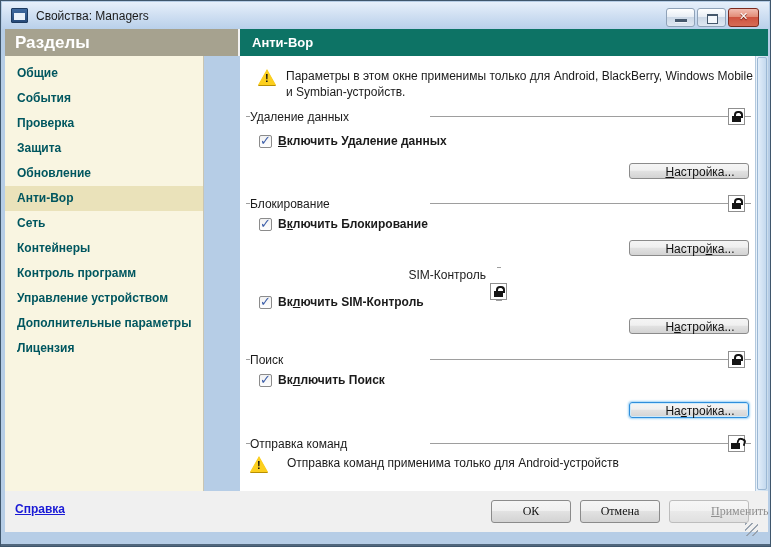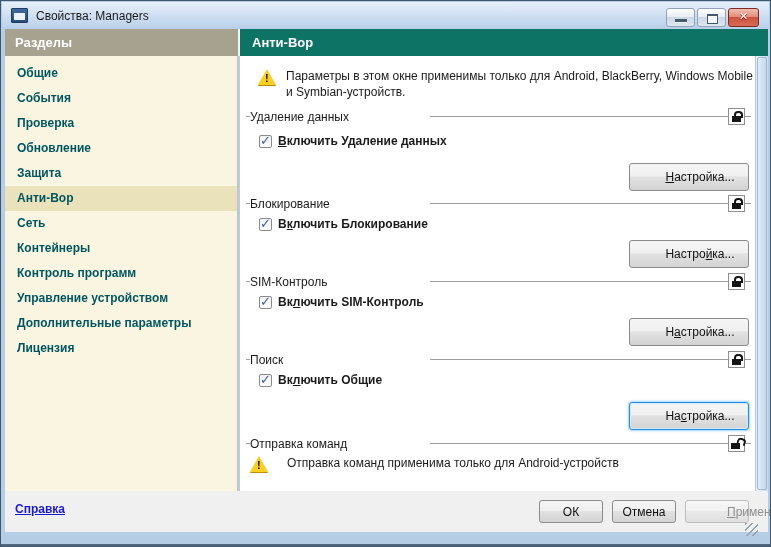--- a/index.html
+++ b/index.html
@@ -15,26 +15,26 @@
   .win-controls{position:absolute;right:10px;top:6px;display:flex;gap:2px;}
   .wbtn{width:29px;height:19px;border:1px solid #8fa2b8;border-radius:3px;position:relative;
     background:linear-gradient(#ffffff,#e8eef5 45%,#ccd8e6 50%,#dfe8f2);box-sizing:border-box;}
   .wbtn.close{width:31px;border-color:#7c2a1e;
     background:linear-gradient(#f2bdb2,#e28d79 45%,#ce5340 50%,#d66b55);}
   .glyph-min{position:absolute;left:8px;bottom:4px;width:12px;height:3px;background:#45586c;box-shadow:0 1px 0 rgba(255,255,255,.6);}
   .glyph-max{position:absolute;left:9px;top:5px;width:9px;height:7px;border:1px solid #45586c;border-top:2px solid #45586c;background:#f4f8fc;}
   .glyph-x{position:absolute;left:0;top:1px;width:100%;text-align:center;color:#fff;font-size:11px;font-weight:bold;text-shadow:0 1px 1px #5e1408;}
   
   .side-header{position:absolute;left:4px;top:28px;width:233px;height:27px;background:#a6a28f;
-    color:#fff;font-size:13px;font-weight:bold;line-height:27px;padding-left:10px;box-sizing:border-box;}
+    color:#fff;font-size:17px;font-weight:bold;line-height:27px;padding-left:10px;box-sizing:border-box;}
   .main-header{position:absolute;left:239px;top:28px;width:528px;height:27px;background:#0d7365;
     color:#fff;font-size:13px;font-weight:bold;line-height:27px;padding-left:12px;box-sizing:border-box;}
   .header-gap{position:absolute;left:237px;top:28px;width:2px;height:27px;background:#f2f2f2;}
   
-  .sidebar{position:absolute;left:4px;top:55px;width:233px;height:435px;background:#f9f5e1;
+  .sidebar{position:absolute;left:4px;top:55px;width:199px;height:435px;background:#f9f5e1;
     border-right:1px solid #c9c5b2;box-sizing:border-box;padding-top:5px;}
   .side-item{height:25px;line-height:25px;padding-left:12px;font-size:12px;font-weight:bold;color:#00565f;cursor:pointer;}
   .side-item.selected{background:#eae2ba;}
   
   .main{position:absolute;left:239px;top:55px;width:528px;height:435px;background:#ffffff;}
   .scrollbar{position:absolute;right:0;top:0;bottom:0;width:13px;
     background:linear-gradient(90deg,#e9f2fb,#cadded);border-left:1px solid #b3c9de;box-sizing:border-box;}
   .scroll-thumb{position:absolute;left:1px;right:1px;top:1px;bottom:1px;border:1px solid #9cb8d4;border-radius:2px;
     background:linear-gradient(90deg,#e2eefa,#c4d9ee);}
   .warn-row{position:absolute;left:18px;top:12px;display:flex;gap:10px;align-items:flex-start;}
@@ -54,27 +54,27 @@
   .lock-box.open .shackle{left:8px;transform:rotate(18deg);}
   .lock-box.open .lock-body{left:2px;}
   .check-row{position:absolute;left:19px;display:flex;align-items:center;gap:6px;height:16px;font-weight:bold;}
   .checkbox{width:13px;height:13px;flex:none;border:1px solid #8b8b8b;border-radius:2px;box-sizing:border-box;
     background:linear-gradient(#f2f2f2,#fdfdfd);position:relative;}
   .checkbox.checked::after{content:"✓";position:absolute;left:0px;top:-3px;font-size:13px;font-weight:bold;color:#3b5da8;}
   .check-label{font-size:12px;color:#1b1b1b;}
   .key{text-decoration:underline;}
   .btn{font-family:inherit;font-size:12px;color:#111;border:1px solid #8b8b8b;border-radius:3px;
     background:linear-gradient(#f5f5f5,#f0f0f0 45%,#e2e2e2 50%,#d3d3d3);box-sizing:border-box;cursor:pointer;}
-  .settings-btn{position:absolute;left:389px;width:120px;height:28px;padding-left:28px;}
+  .settings-btn{position:absolute;left:389px;width:120px;height:16px;padding-left:28px;}
   .settings-btn.focused{border:1px solid #2f8edb;box-shadow:0 0 2px 1px #9fd3f6, inset 0 0 0 1px #cdeafb;}
   
   .footer{position:absolute;left:4px;top:490px;width:763px;height:41px;background:#f0f0f0;}
   .help-link{position:absolute;left:10px;top:11px;font-size:12px;font-weight:bold;color:#1a1ad6;text-decoration:underline;cursor:pointer;}
   .footer-buttons{position:absolute;right:19px;top:9px;display:flex;gap:9px;}
-  .dlg-btn{width:64px;height:23px;}
+  .dlg-btn{width:80px;height:23px;font-family:Liberation Serif, serif;}
   .dlg-btn:disabled,.dlg-btn.disabled{color:#8f8f8f;border-color:#bdbdbd;
     background:linear-gradient(#f6f6f6,#f2f2f2 45%,#e9e9e9 50%,#e0e0e0);cursor:default;padding-left:41px;}
   .grip{position:absolute;right:12px;bottom:10px;width:13px;height:13px;
     background:repeating-linear-gradient(135deg,#98a3b0 0 1.5px,transparent 1.5px 4.6px);}
   .bottom-edge{position:absolute;left:0;right:0;bottom:0;height:2px;background:#51677d;}
 </style>
 </head>
 <body>
 
 <div class="window">
@@ -96,22 +96,22 @@
   </div>
 
   <div class="side-header">Разделы</div>
   <div class="header-gap"></div>
   <div class="main-header">Анти-Вор</div>
 
   <div class="sidebar">
     <div class="side-item">Общие</div>
     <div class="side-item">События</div>
     <div class="side-item">Проверка</div>
+    <div class="side-item">Защита</div>
     <div class="side-item">Обновление</div>
-    <div class="side-item">Защита</div>
     <div class="side-item selected">Анти-Вор</div>
     <div class="side-item">Сеть</div>
     <div class="side-item">Контейнеры</div>
     <div class="side-item">Контроль программ</div>
     <div class="side-item">Управление устройством</div>
     <div class="side-item">Дополнительные параметры</div>
     <div class="side-item">Лицензия</div>
   </div>
 
   <div class="main">
@@ -146,21 +146,21 @@
           <div class="lock-body"></div>
         </div>
       <div class="stub r"></div>
     </div>
     <div class="check-row" style="top:160px;">
       <span class="checkbox checked"></span>
       <span class="check-label"><span>В</span><span class="key">к</span><span>лючить Блокирование</span></span>
     </div>
     <button class="btn settings-btn" style="top:184px;"><span>Настро</span><span class="key">й</span><span>ка...</span></button>
 
-    <div class="group-header" style="top:217px;">
+    <div class="group-header" style="top:211px;flex-direction:column;">
       <div class="stub l"></div>
       <div class="group-title">SIM-Контроль</div>
       <div class="group-line"></div>
       <div class="lock-box">
           <div class="shackle"></div>
           <div class="lock-body"></div>
         </div>
       <div class="stub r"></div>
     </div>
     <div class="check-row" style="top:238px;">
@@ -174,21 +174,21 @@
       <div class="group-title">Поиск</div>
       <div class="group-line"></div>
       <div class="lock-box">
           <div class="shackle"></div>
           <div class="lock-body"></div>
         </div>
       <div class="stub r"></div>
     </div>
     <div class="check-row" style="top:316px;">
       <span class="checkbox checked"></span>
-      <span class="check-label"><span>Вк</span><span class="key">л</span><span>ючить Общие</span></span>
+      <span class="check-label"><span>Вк</span><span class="key">л</span><span>лючить Поиск</span></span>
     </div>
     <button class="btn settings-btn focused" style="top:346px;"><span>На</span><span class="key">с</span><span>тройка...</span></button>
 
     <div class="group-header" style="top:379px;">
       <div class="stub l"></div>
       <div class="group-title">Отправка команд</div>
       <div class="group-line"></div>
       <div class="lock-box open">
           <div class="shackle"></div>
           <div class="lock-body"></div>

